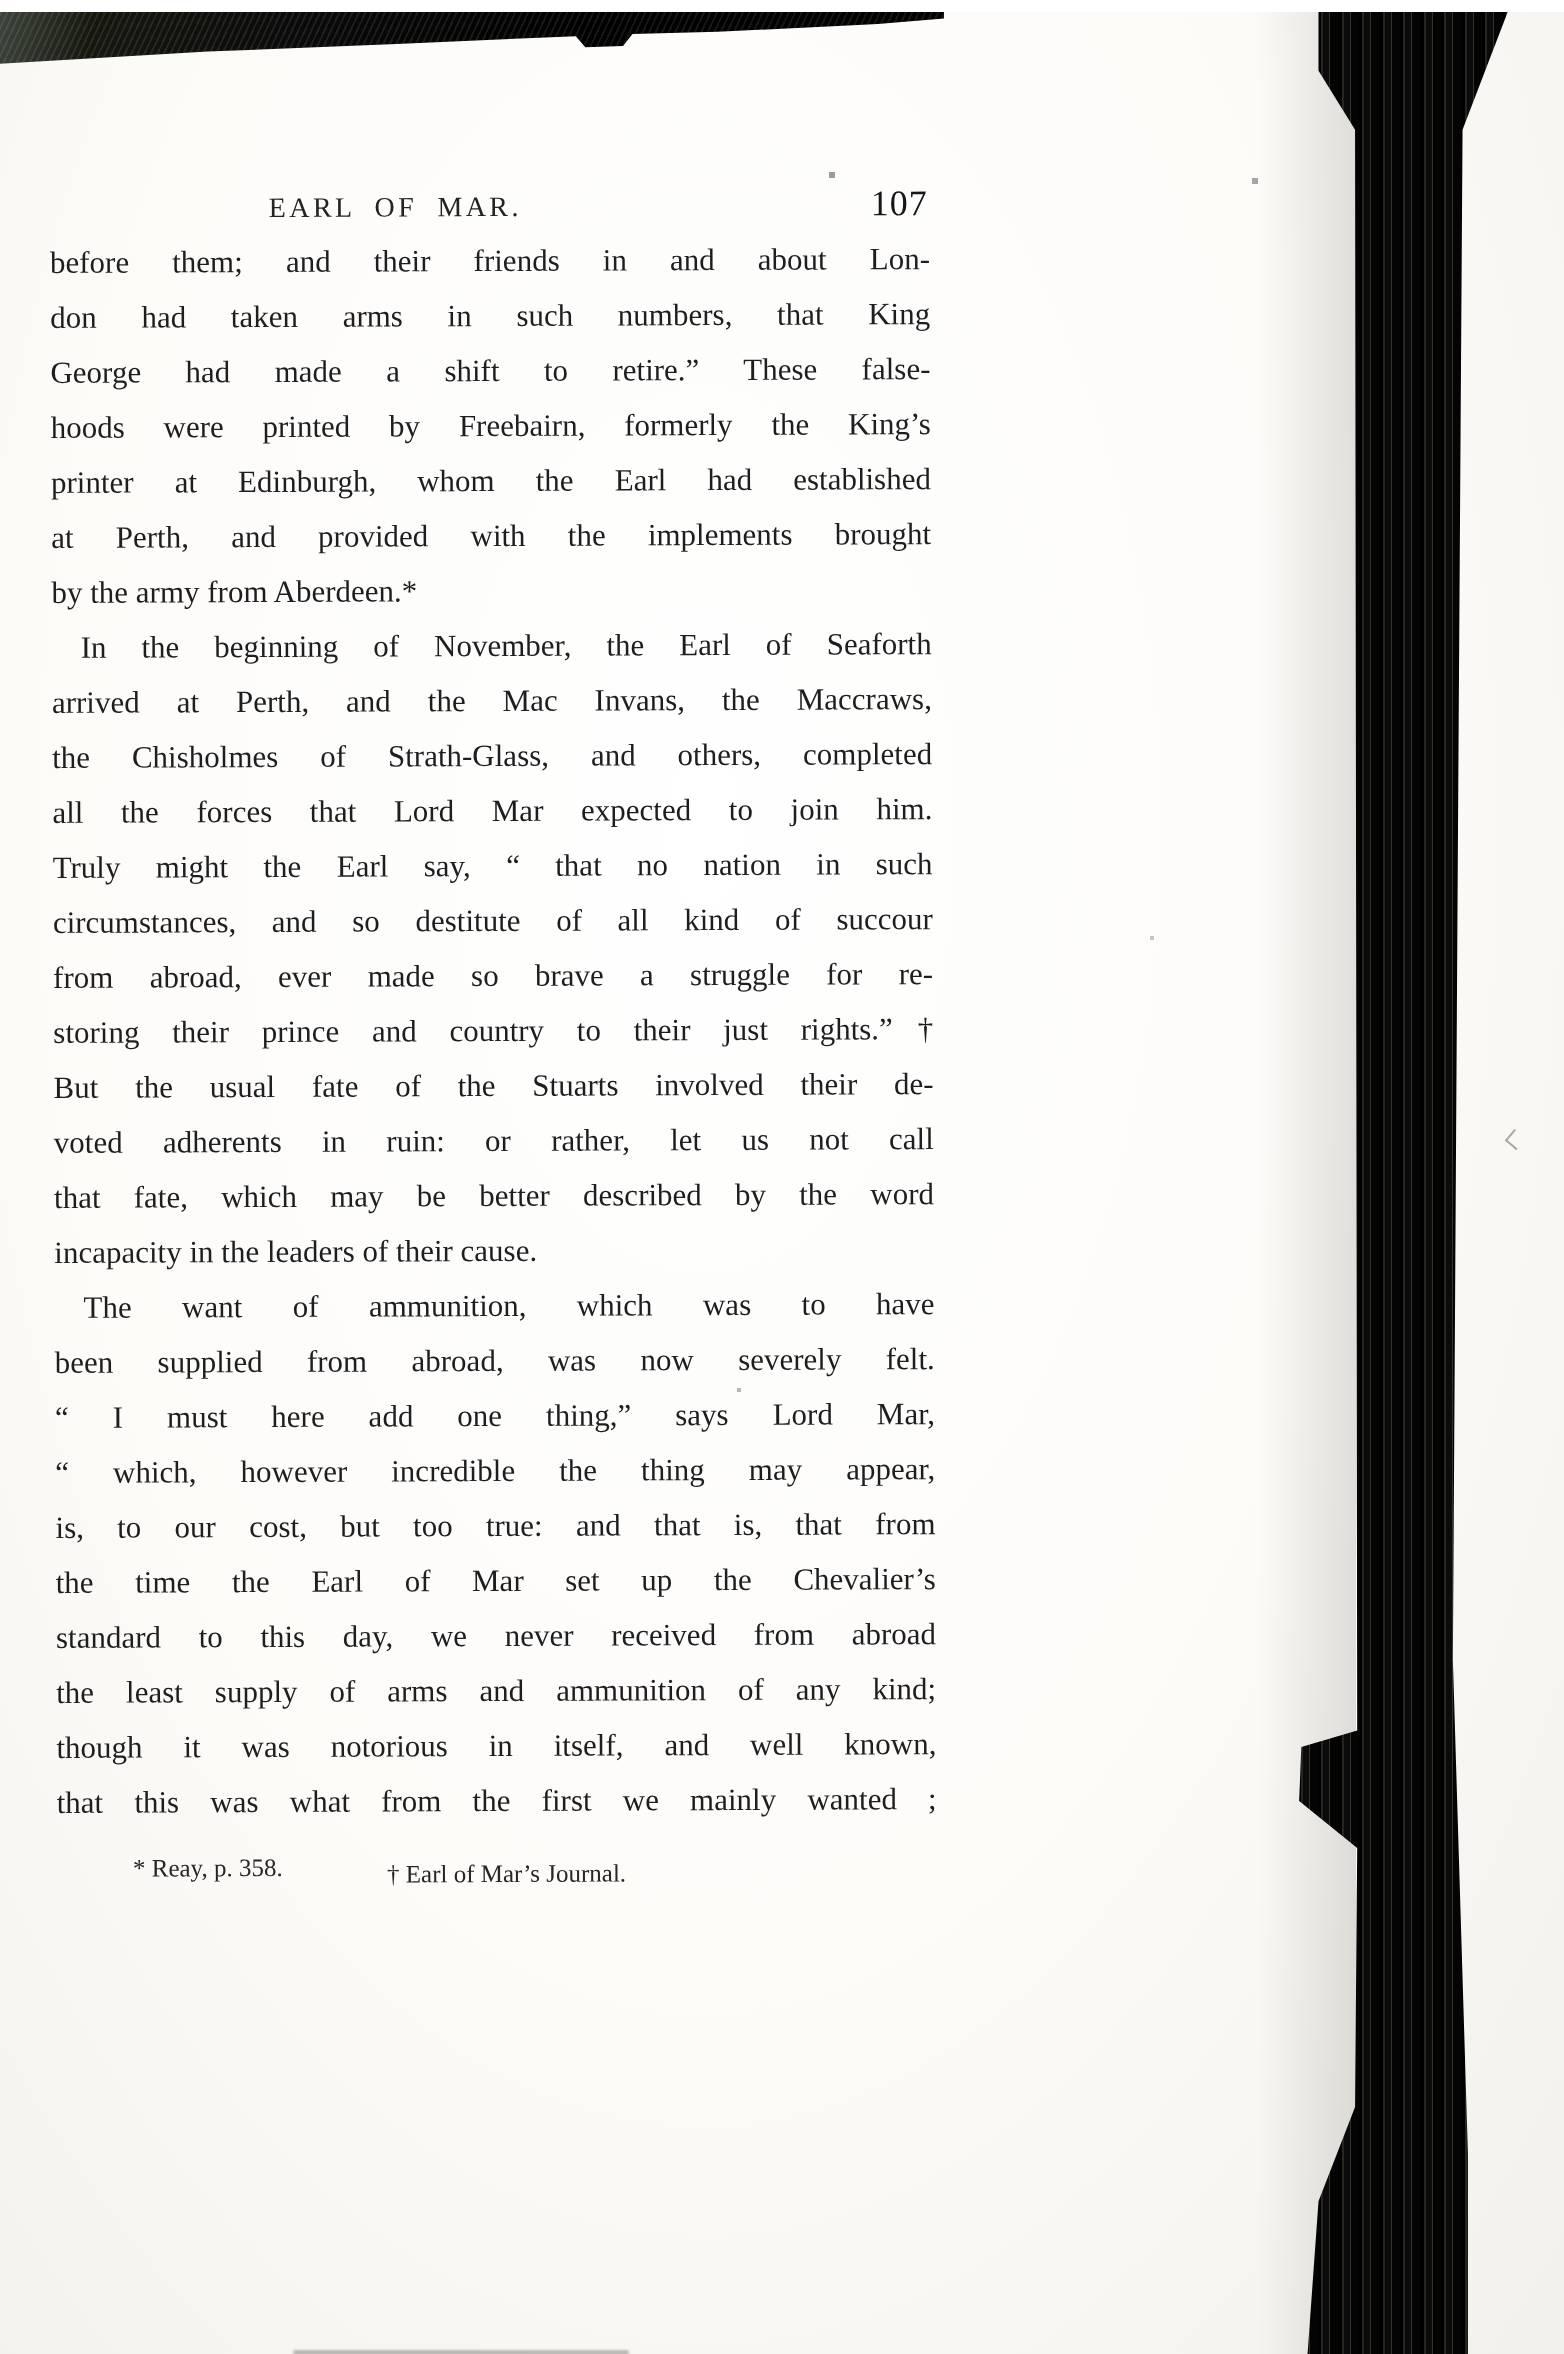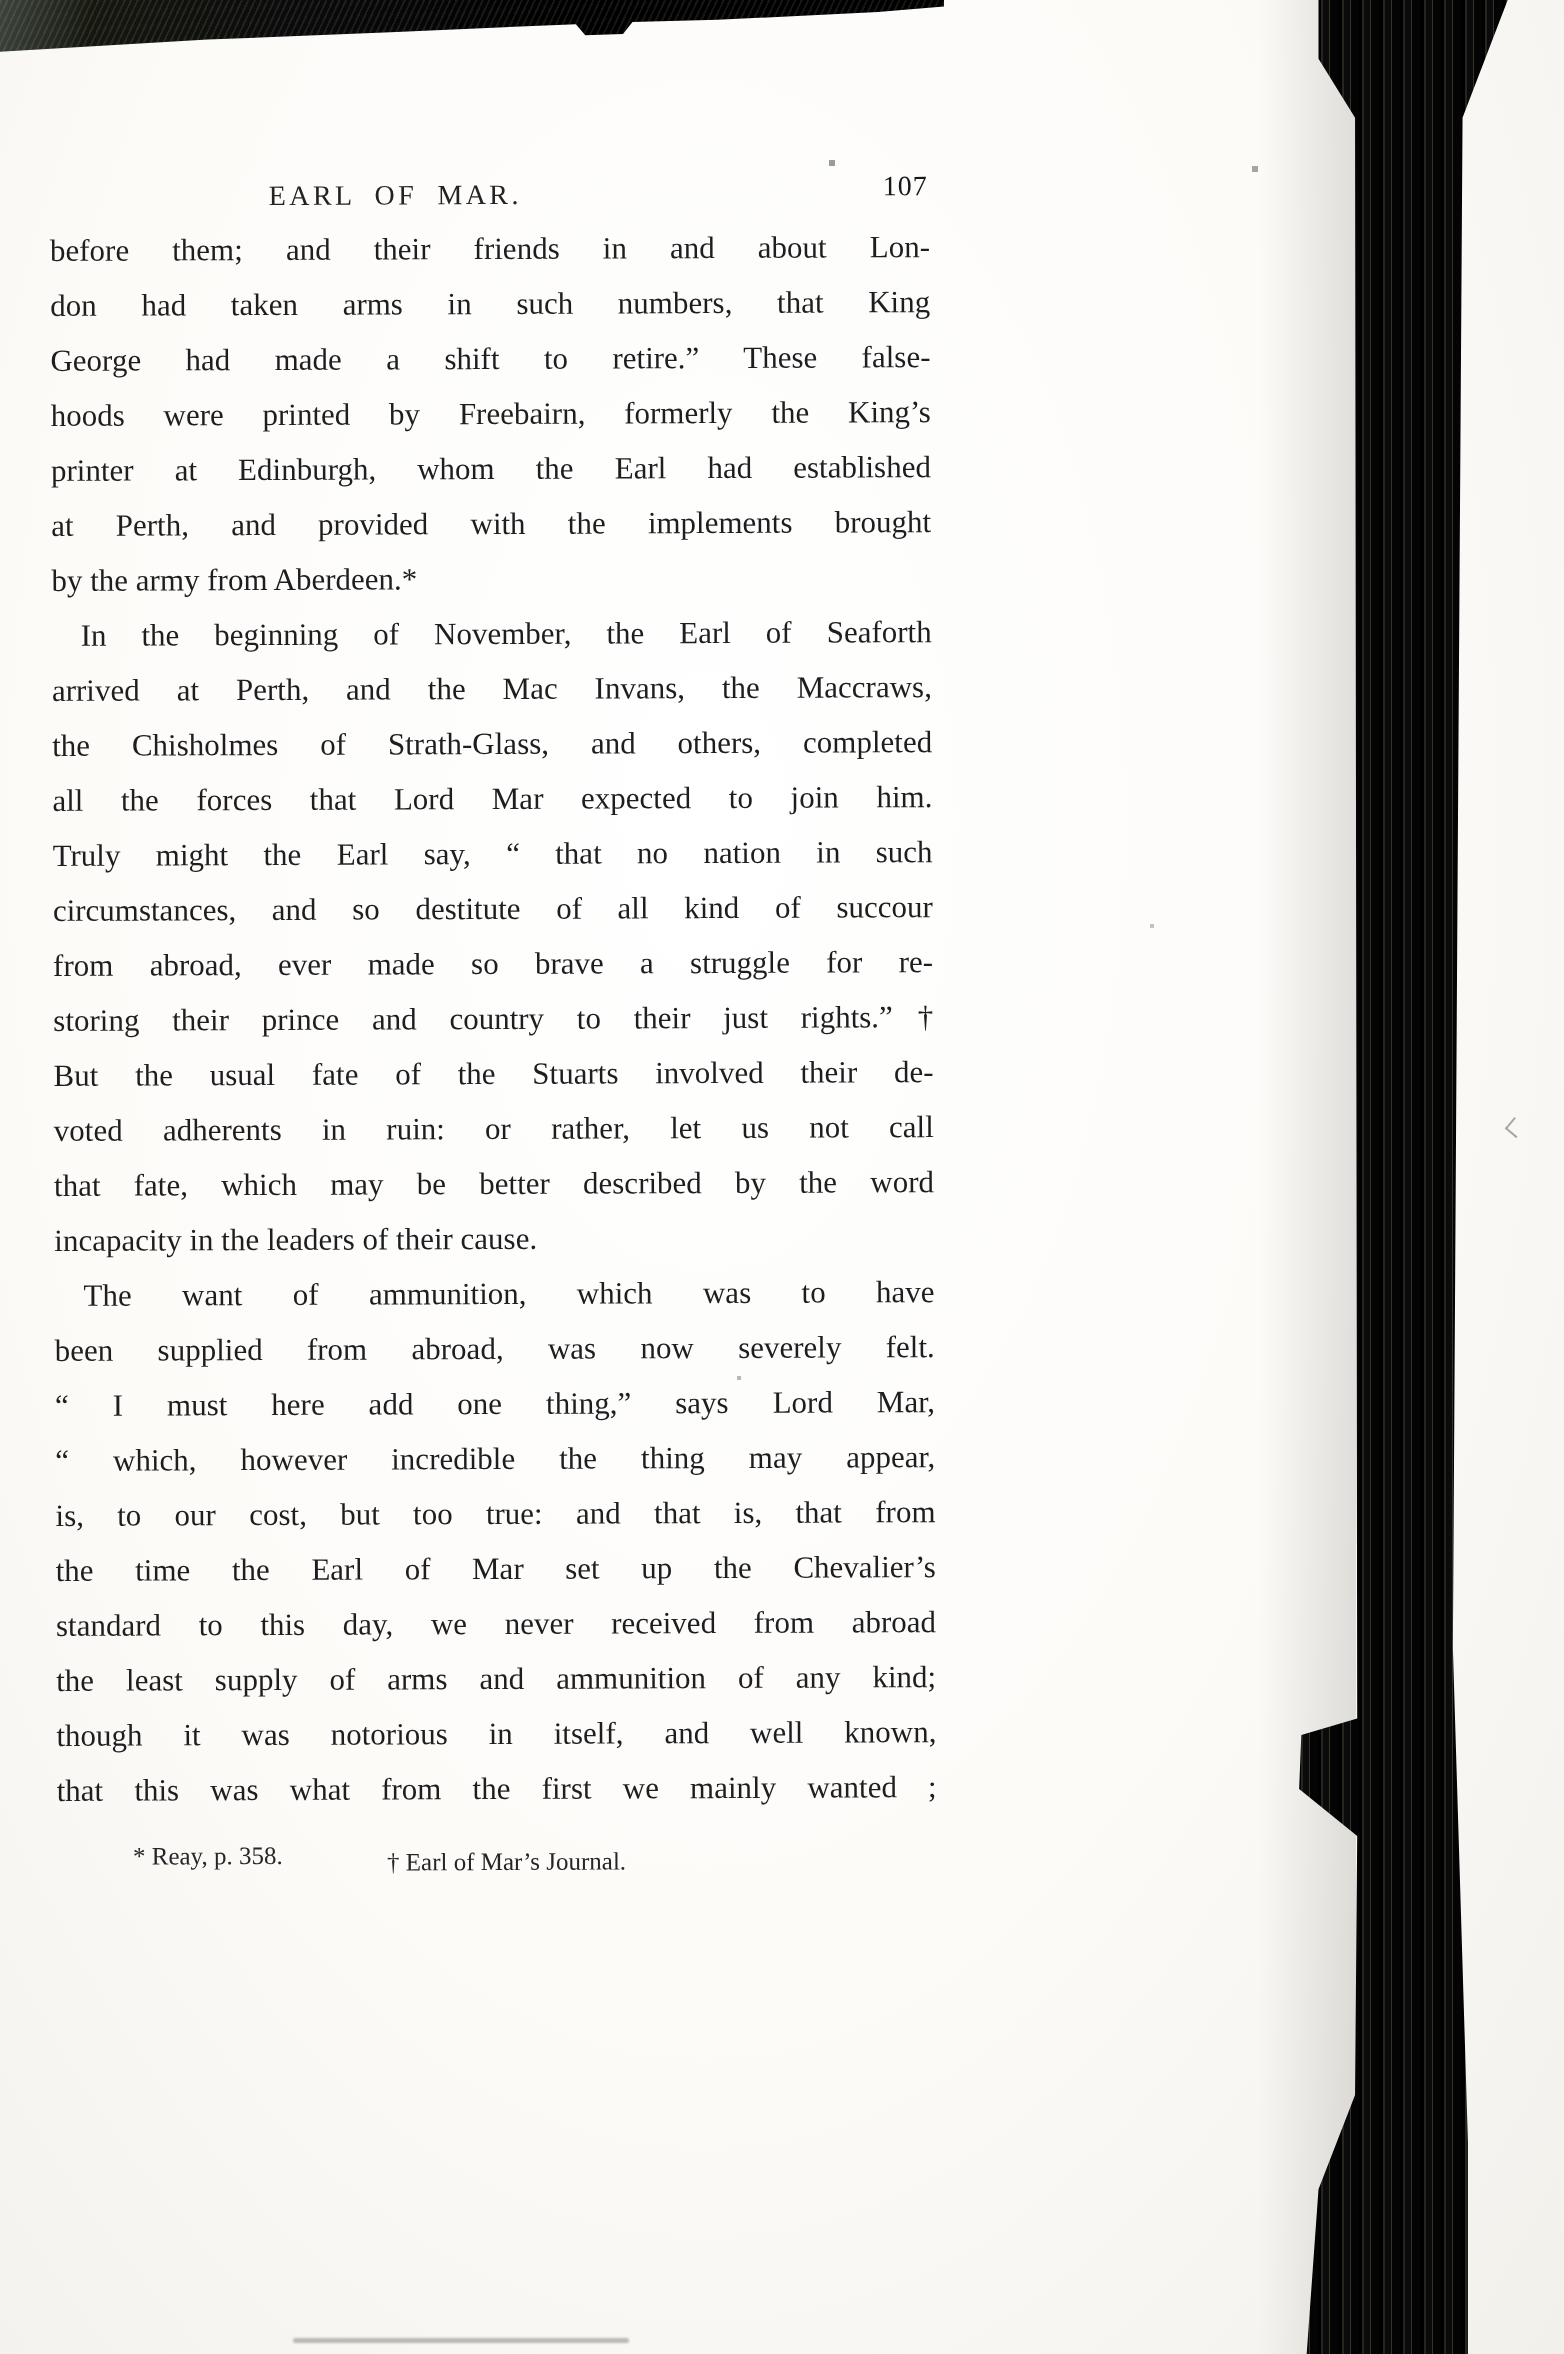--- a/index.html
+++ b/index.html
@@ -8,20 +8,21 @@
     position: relative;
     overflow: hidden;
     background: #ffffff;
     font-family: "Liberation Serif", "DejaVu Serif", serif;
   }
 
   
   .paper {
     position: absolute; inset: 0;
     background: radial-gradient(ellipse at 45% 35%, #ffffff 0%, #fcfbf8 55%, #f2f0eb 100%);
+    margin-top: 12px;
   }
 
   
   .top-edge {
     position: absolute; left: 0; top: 0; width: 944px; height: 55px;
     background: linear-gradient(100deg, #3e443c 0%, #15170f 10%, #0b0b0b 30%, #000 60%);
     clip-path: polygon(0 0, 100% 0, 100% 12%, 93% 22%, 76% 36%, 67% 40%, 66% 62%, 62% 64%, 61% 44%, 42% 58%, 22% 72%, 0 94%);
   }
   .top-edge::after {
     content: ""; position: absolute; inset: 0;
@@ -70,21 +71,21 @@
     color: #1e1e20;
     transform: rotate(-0.25deg);
   }
   .pagehead { position: absolute; top: 172px; left: 0; width: 100%; height: 49px; }
   .running-header {
     position: absolute; left: 219px; top: 6.8px;
     font-size: 28px; letter-spacing: 3.4px; word-spacing: 9.8px; color: #232326;
   }
   .page-number {
     position: absolute; right: 2px; top: 0;
-    font-size: 28px; letter-spacing: 1px; color: #17171a;
+    font-size: 36px; letter-spacing: 1px; color: #17171a;
   }
   .bodytext {
     position: absolute; top: 221px; left: 0; width: 100%;
     font-size: 31px; line-height: 55px;
   }
   .line { width: 100%; text-align: left; }
   .line.j { text-align: justify; text-align-last: justify; text-justify: inter-word; }
   .line.indent { padding-left: 29px; }
 
   .footnotes { position: absolute; top: 1841px; left: 0; width: 100%; height: 43px; font-size: 25px; color: #26262a; }

